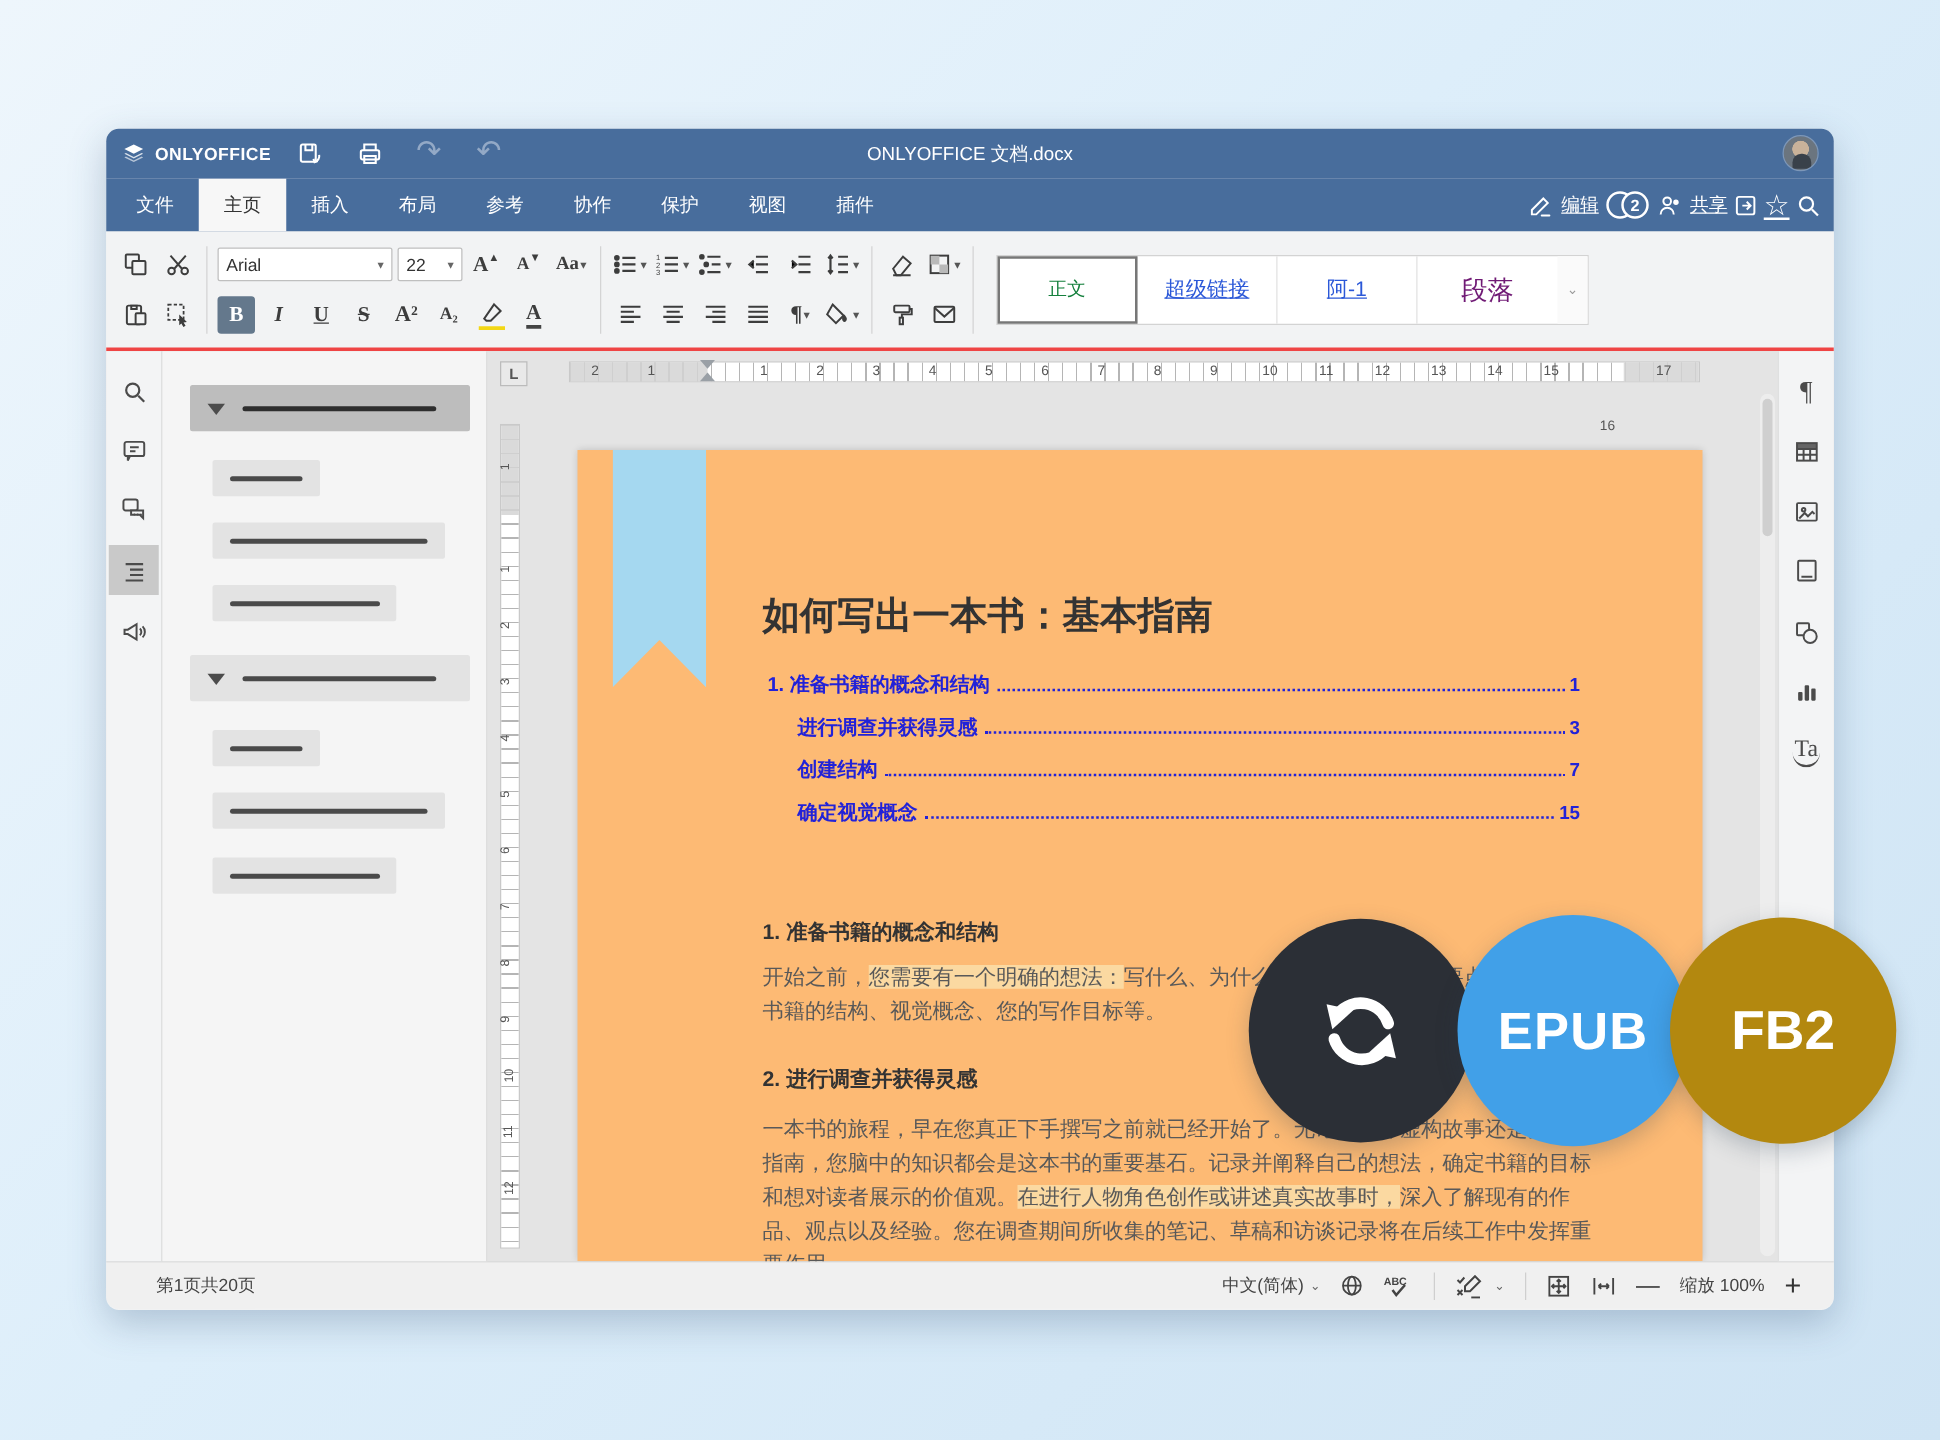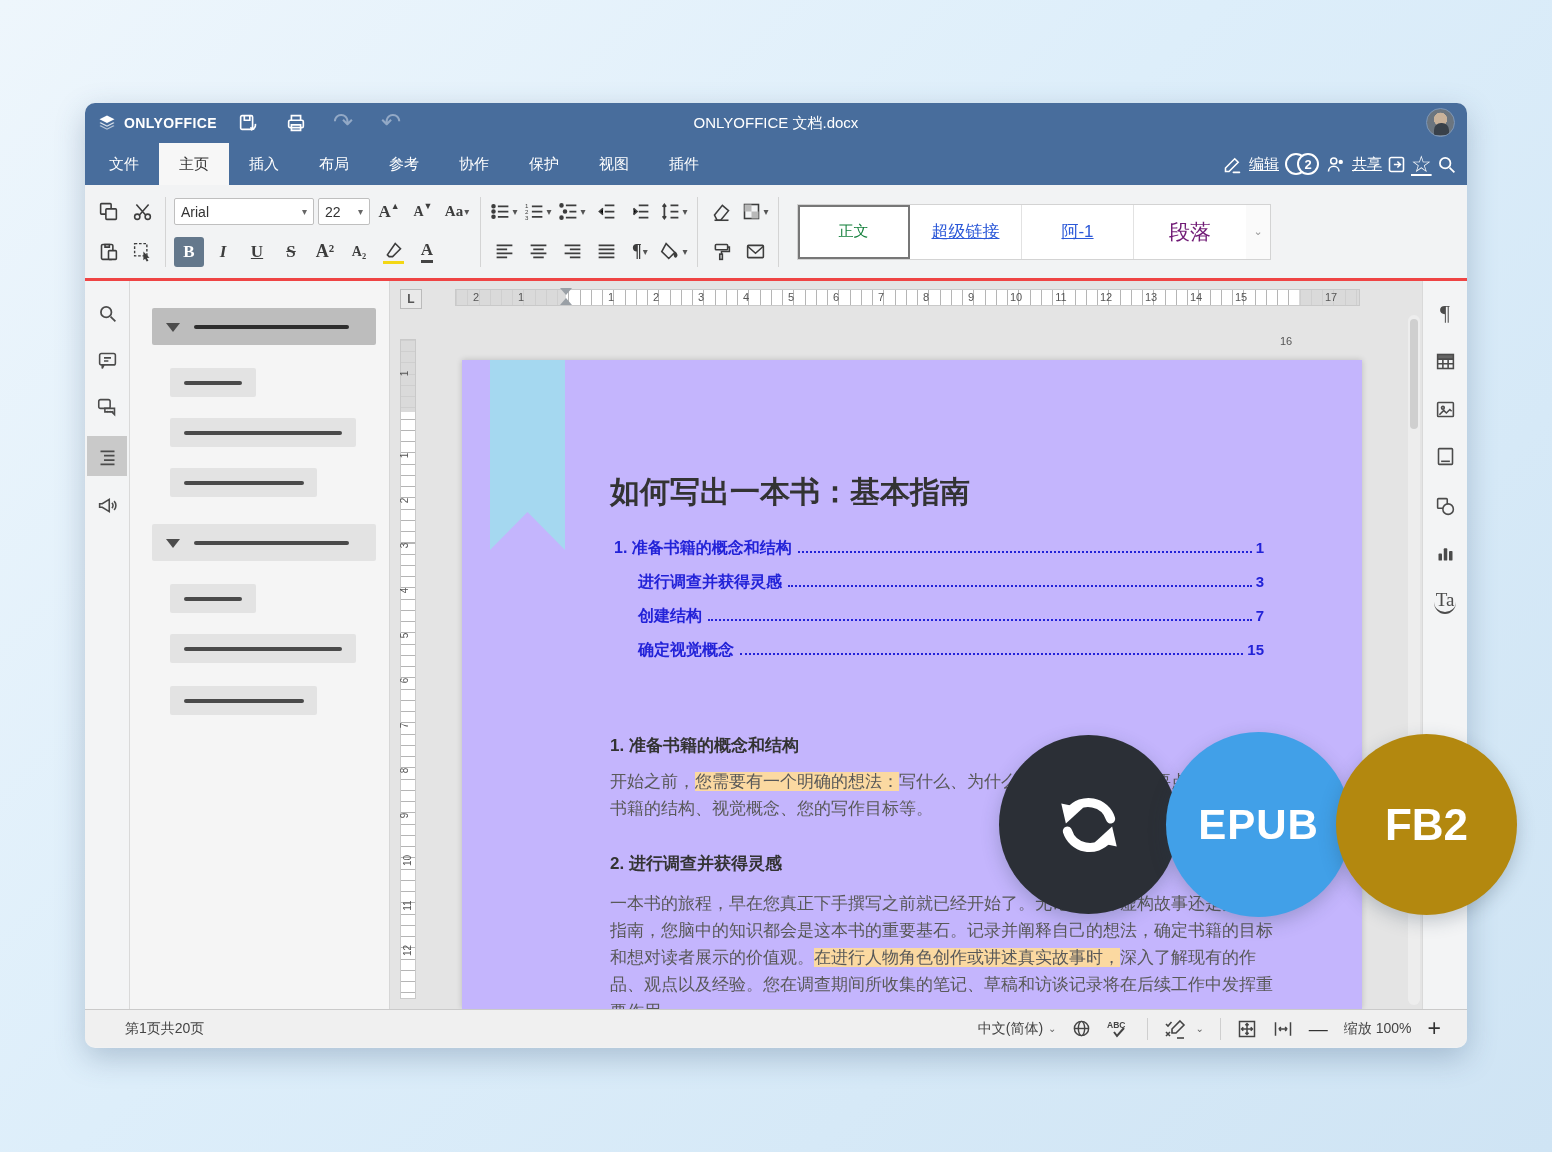--- a/index.html
+++ b/index.html
@@ -72,21 +72,21 @@
   .hmarg { position:absolute; top:0; bottom:0; background:#d4d4d4; opacity:.85; }
   .hnum { position:absolute; top:1px; font-size:11px; color:#555; transform:translateX(-50%); background:transparent; }
   .indmark { position:absolute; left:104px; top:-2px; width:13px; height:22px; }
   .indmark .t1{ width:0;height:0;border-left:6px solid transparent;border-right:6px solid transparent;border-top:7px solid #9aa0a6; }
   .indmark .t2{ width:0;height:0;border-left:6px solid transparent;border-right:6px solid transparent;border-bottom:7px solid #9aa0a6; margin-top:3px;}
   .vruler { position:absolute; left:10px; top:58px; width:16px; height:660px; background:#fff; border:1px solid #c9c9c9;
             background-image:repeating-linear-gradient(to bottom, rgba(120,120,120,.55) 0 1px, transparent 1px 11.25px); }
   .vmarg { position:absolute; left:0; right:0; top:0; height:72px; background:#d4d4d4; opacity:.85; }
   .vnum { position:absolute; left:1px; font-size:10px; color:#555; transform:rotate(-90deg); }
 
-  .page { position:absolute; left:72px; top:79px; width:900px; height:649px; background:#c4b5fd; box-shadow:0 0 6px rgba(0,0,0,.18); }
+  .page { position:absolute; left:72px; top:79px; width:900px; height:649px; background:#fdba74; box-shadow:0 0 6px rgba(0,0,0,.18); }
   .ribbon { position:absolute; left:28px; top:0; width:75px; height:190px; background:#a5d8f0;
             clip-path:polygon(0 0,100% 0,100% 100%,50% 80%,0 100%); }
   .dheading { position:absolute; left:148px; top:112px; font-size:30px; font-weight:bold; color:#333; }
   .toc { position:absolute; left:152px; top:178px; width:650px; }
   .toc-row { display:flex; align-items:baseline; height:34px; color:#2222d8; font-weight:bold; font-size:16px; }
   .toc-row.ind { padding-left:24px; }
   .toc-dots { flex:1; border-bottom:2px dotted #2222d8; margin:0 4px 4px 6px; }
   .toc-page { font-size:15px; }
   .sechead { position:absolute; left:148px; font-size:17px; font-weight:bold; color:#333; }
   .para { position:absolute; left:148px; width:672px; font-size:17px; line-height:27px; color:#595959; }

